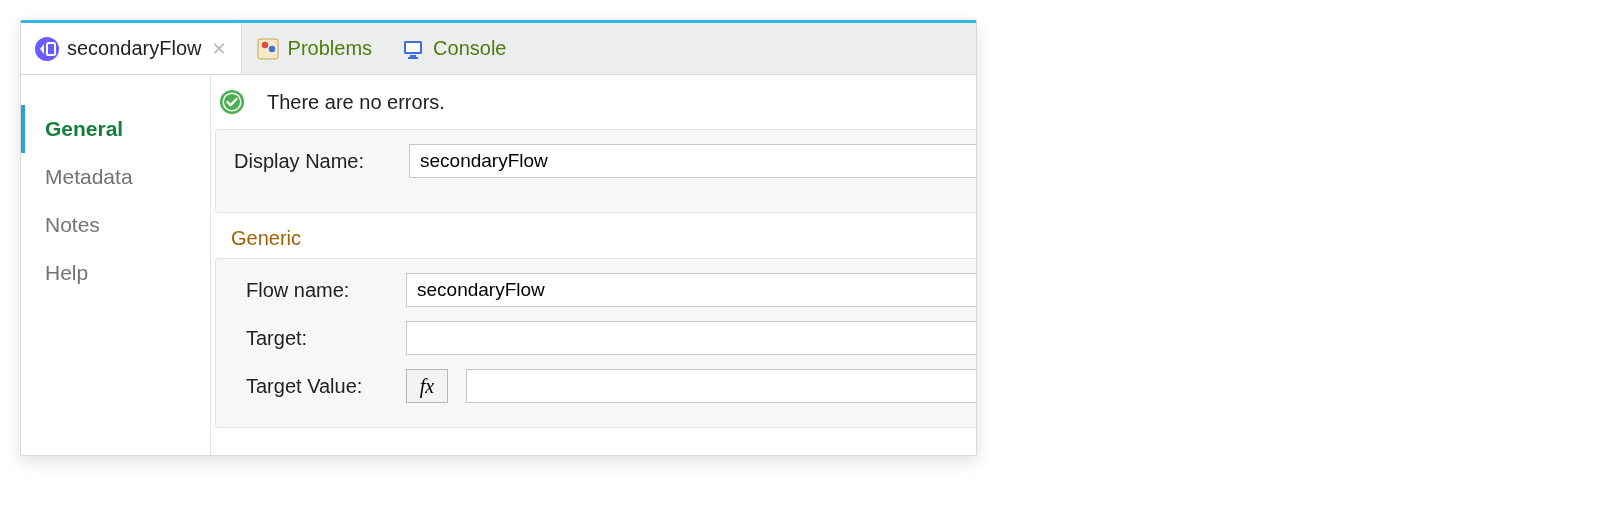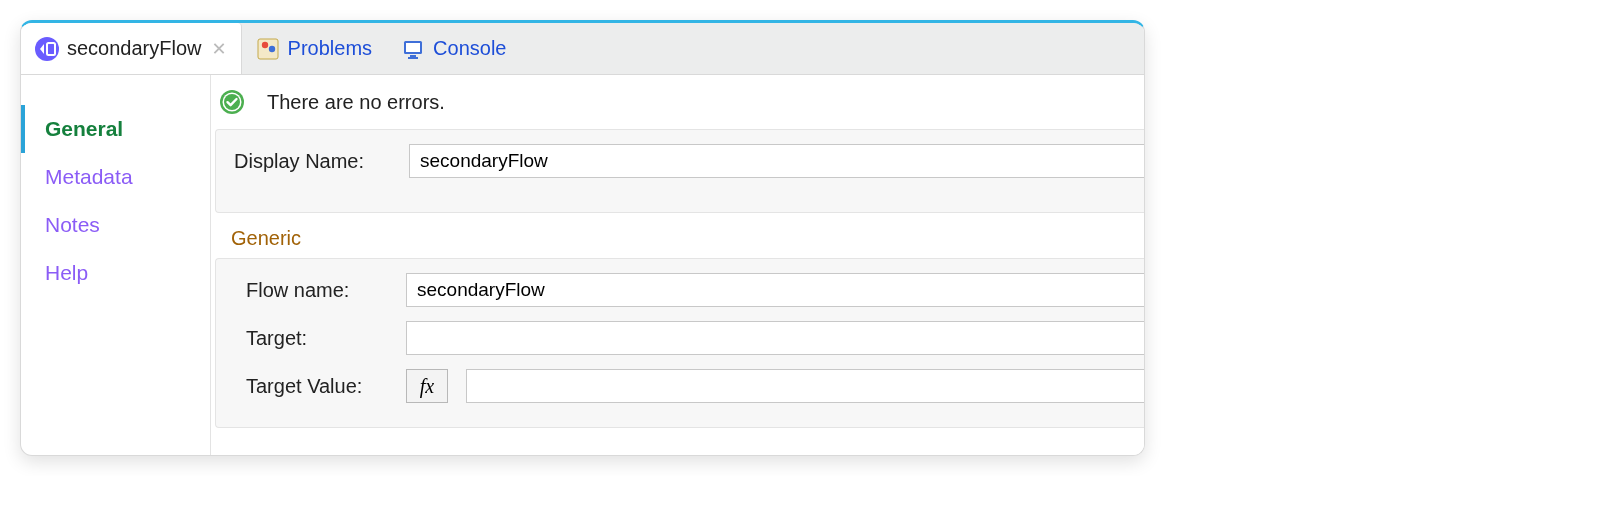--- a/index.html
+++ b/index.html
@@ -4,41 +4,41 @@
 <style>
   * { box-sizing: border-box; margin: 0; padding: 0; }
   body {
     font-family: -apple-system, "Helvetica Neue", Arial, sans-serif;
     font-size: 20px;
     color: #222;
     background: #fff;
     padding: 20px;
   }
   .window {
-    width: 1125px;
+    width: 957px;
     border: 1px solid #d9d9d9;
     border-top: 3px solid #33b5e5;
-    border-radius: 12px;
+    border-radius: 2px;
     box-shadow: 0 6px 18px rgba(0,0,0,0.12);
     background: #fff;
     overflow: hidden;
   }
   .tab-bar {
     background: #eceded;
     display: flex;
     align-items: stretch;
     height: 52px;
     border-bottom: 1px solid #d9d9d9;
   }
   .tab {
     display: flex;
     align-items: center;
     padding: 0 14px;
     gap: 8px;
-    color: #1d4ed8;
+    color: #4d7c0f;
     cursor: pointer;
     border-right: 1px solid transparent;
   }
   .tab.active {
     background: #fff;
     color: #222;
     border-right: 1px solid #d9d9d9;
     border-top-right-radius: 4px;
   }
   .tab-close {
@@ -52,21 +52,21 @@
   }
   .sidebar {
     width: 190px;
     border-right: 1px solid #e3e3e3;
     padding-top: 30px;
   }
   .sidebar-item {
     padding: 12px 24px;
     cursor: pointer;
     font-size: 21px;
-    color: #8b5cf6;
+    color: #737373;
   }
   .sidebar-item.active {
     color: #15803d;
     font-weight: 600;
     border-left: 4px solid #2aa3d8;
     padding-left: 20px;
   }
   .main {
     flex: 1;
     background: #fff;

